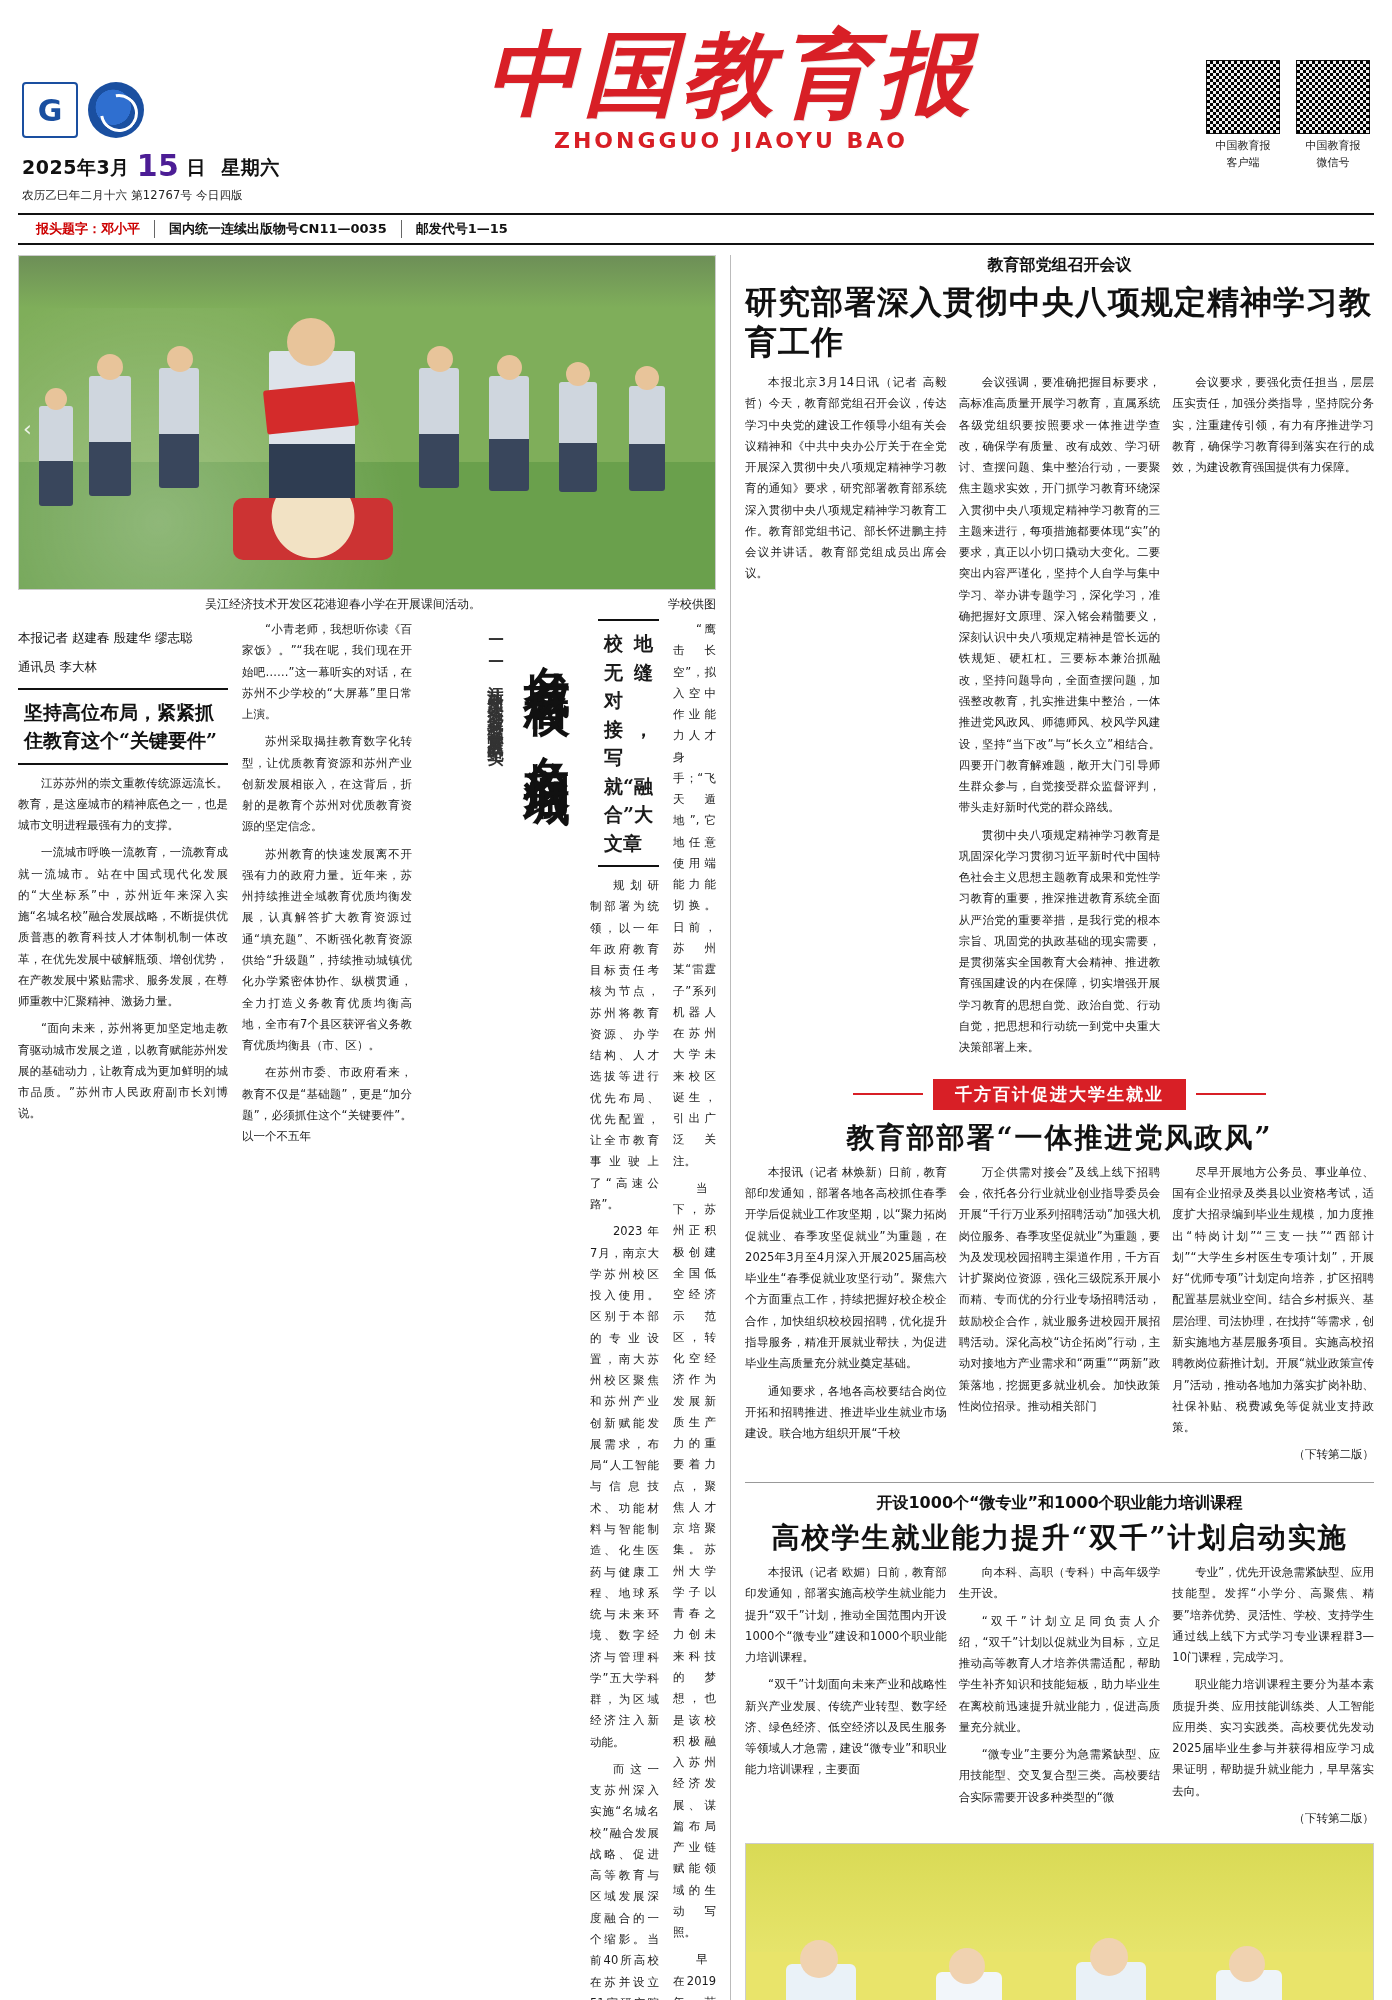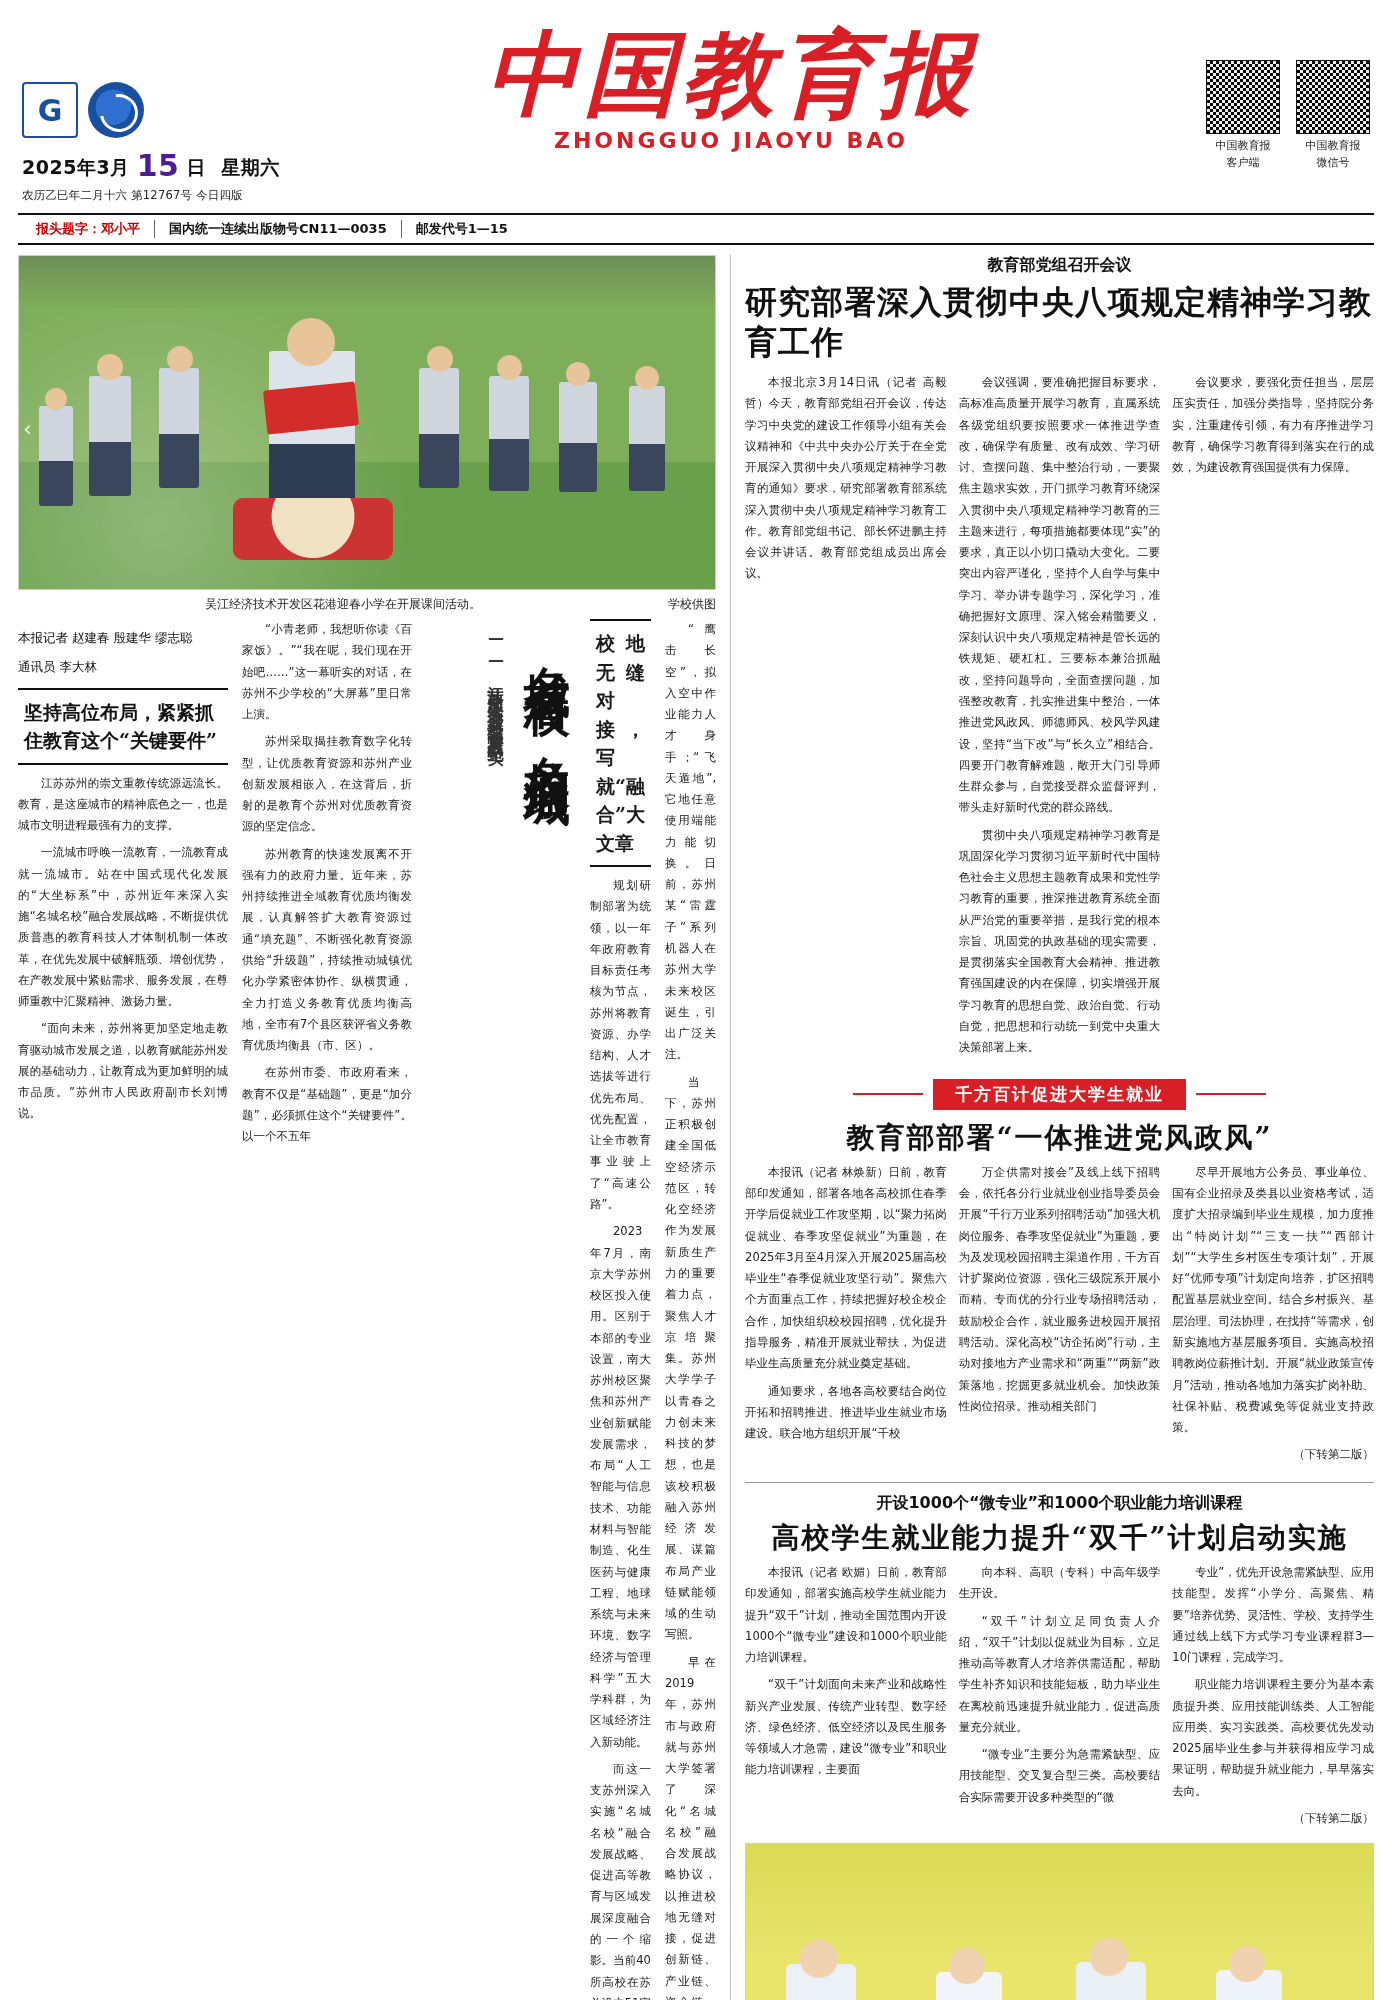--- a/index.html
+++ b/index.html
@@ -243,21 +243,21 @@
           <p>苏州教育的快速发展离不开强有力的政府力量。近年来，苏州持续推进全域教育优质均衡发展，认真解答扩大教育资源过通“填充题”、不断强化教育资源供给“升级题”，持续推动城镇优化办学紧密体协作、纵横贯通，全力打造义务教育优质均衡高地，全市有7个县区获评省义务教育优质均衡县（市、区）。</p>
           <p>在苏州市委、市政府看来，教育不仅是“基础题”，更是“加分题”，必须抓住这个“关键要件”。以一个不五年</p>
         </div>
 
         <div class="vhead" style="flex:0 0 150px;">
           <div class="vtext vsub">——江苏苏州深入实施『名城名校』融合发展战略纪实</div>
           <div class="vtext vtitle">名城育名校  名校润名城</div>
         </div>
 
         <div style="flex:1;" class="body-col">
-          <div class="subhead-box" style="margin-top:0;">校地无缝对接，写就“融合”大文章</div>
+          <div class="subhead-box" style="margin-top:0;margin-left:8px;">校地无缝对接，写就“融合”大文章</div>
           <div style="margin-top:8px;">
             <p>规划研制部署为统领，以一年年政府教育目标责任考核为节点，苏州将教育资源、办学结构、人才选拔等进行优先布局、优先配置，让全市教育事业驶上了“高速公路”。</p>
             <p>2023年7月，南京大学苏州校区投入使用。区别于本部的专业设置，南大苏州校区聚焦和苏州产业创新赋能发展需求，布局“人工智能与信息技术、功能材料与智能制造、化生医药与健康工程、地球系统与未来环境、数字经济与管理科学”五大学科群，为区域经济注入新动能。</p>
             <p>而这一支苏州深入实施“名城名校”融合发展战略、促进高等教育与区域发展深度融合的一个缩影。当前40所高校在苏并设立51家研究院或高等教育研究院，C9高校全部在苏所布局，苏州累计开办出本平不断提升，苏州大学、西交利物浦大学新校区顺利启用，苏州教育部院盟、国家医药性管理局在苏州新设中医药研究院大学事项在“十四五”筹规划基础上期调整时顺利纳入，为城市产业持续赋能。</p>
 
           </div>
         </div>
 
         <div style="flex:1;" class="body-col">
           <p>“鹰击长空”，拟入空中作业能力人才身手；“飞天遁地”,它地任意使用端能力能切换。日前，苏州某“雷霆子”系列机器人在苏州大学未来校区诞生，引出广泛关注。</p>

